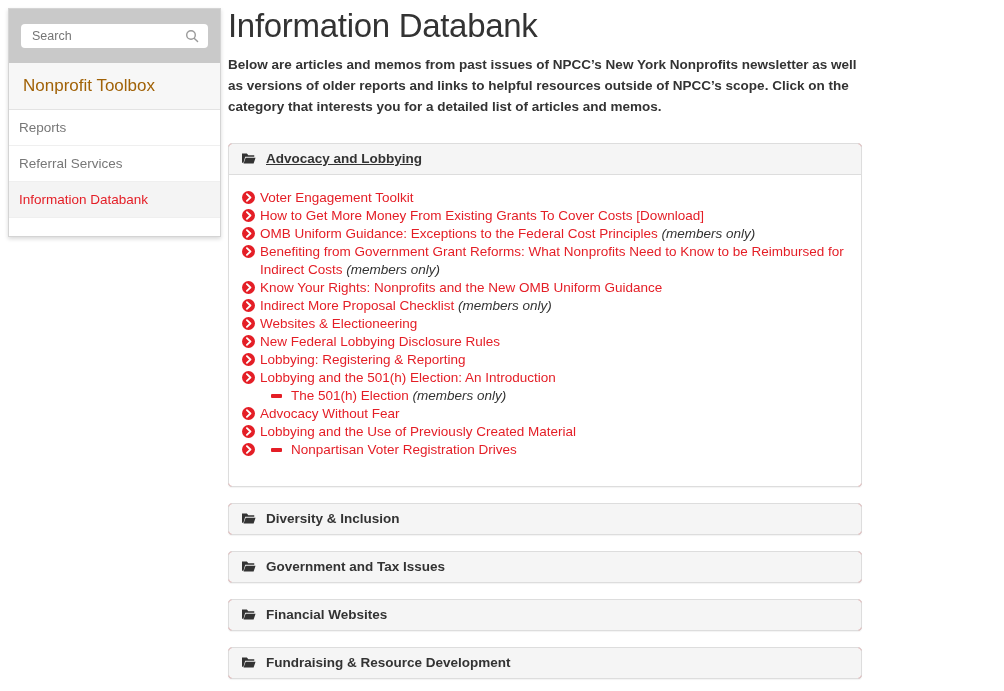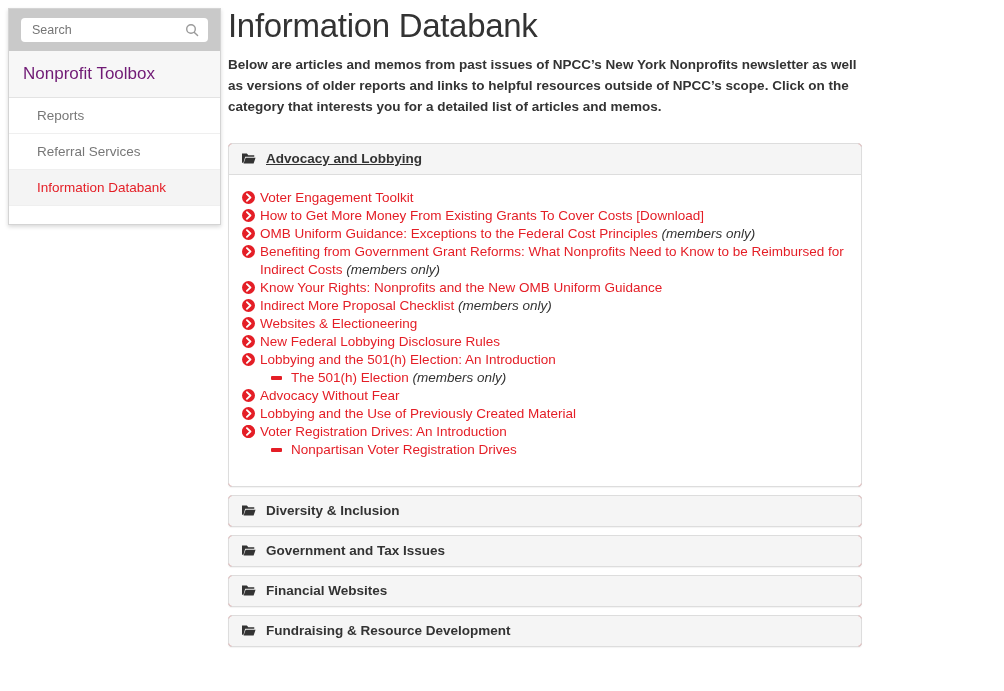--- a/index.html
+++ b/index.html
@@ -7,36 +7,36 @@
     width:1004px;height:691px;position:relative;overflow:hidden;
     background:#fff;color:#333;
     font-family:"Liberation Sans","DejaVu Sans",sans-serif;
   }
   
   .sidebar{
     position:absolute;left:8px;top:8px;width:211px;
     background:#fff;border:1px solid #d4d4d4;
     box-shadow:0 2px 4px rgba(0,0,0,.15);
   }
-  .search-band{background:#c9c9c9;padding:9px 12px;}
+  .search-band{background:#c9c9c9;padding:15px 12px;}
   .search-box{
     background:#fff;border-radius:4px;height:24px;
     display:flex;align-items:center;padding:0 9px;
   }
   .search-box input{
     border:0;outline:0;flex:1;min-width:0;background:transparent;
     font-size:12.5px;color:#555;font-family:inherit;
   }
   .search-icon{display:flex;align-items:center;cursor:pointer}
   .sidebar-title{
-    color:#701a75;font-size:17px;font-weight:400;
+    color:#a16207;font-size:17px;font-weight:400;
     padding:13px 14px;background:#f7f7f7;border-bottom:1px solid #e3e3e3;
   }
   .nav-item{
-    font-size:13.5px;color:#777;padding:10px 28px;cursor:pointer;
+    font-size:13.5px;color:#777;padding:10px 10px;cursor:pointer;
     border-bottom:1px solid #efefef;background:#fff;
   }
   .nav-item.active{background:#f4f4f4;color:#e41e26;}
   .sidebar-footer{height:18px;background:#fff}
 
   
   .main{position:absolute;left:228px;top:0;width:634px;}
   .page-title{
     font-size:33px;font-weight:400;color:#333;
     margin:7px 0 10px;letter-spacing:-0.3px;line-height:1.15;
@@ -50,21 +50,21 @@
   .panel-header{
     background:#f5f5f5;padding:8px 12px;border-radius:3px;
     display:flex;align-items:center;gap:10px;
     font-size:13.5px;font-weight:700;color:#333;line-height:14px;
     cursor:pointer;
   }
   .panel.expanded .panel-header{border-bottom:1px solid #ddd;border-radius:3px 3px 0 0;}
   .panel.expanded .cat-label{text-decoration:underline;}
   .folder-icon{display:flex;flex:0 0 auto;align-items:center}
   .panel-body{padding:14px 12px 27px;border-radius:0 0 3px 3px;background:#fff;}
-  .panel.collapsed{margin-top:8px;}
+  .panel.collapsed{margin-top:16px;}
 
   ul.articles{list-style:none;margin:0;padding:0;}
   .articles li{
     position:relative;padding-left:19px;
     font-size:13.5px;line-height:18px;color:#e41e26;
   }
   .articles li.sub{padding-left:50px;}
   .article-link{cursor:pointer;}
   .bullet{
     position:absolute;left:1px;top:2.5px;width:13px;height:13px;
@@ -172,20 +172,27 @@
       <path d="M2.2 1.2 L6.2 5 L2.2 8.8" stroke="#fff" stroke-width="2.1" fill="none" stroke-linecap="round" stroke-linejoin="round"></path>
     </svg>
   </span>
 <span class="article-link">New Federal Lobbying Disclosure Rules</span></li>
             <li class="">
   <span class="bullet">
     <svg width="7" height="9" viewBox="0 0 8 10">
       <path d="M2.2 1.2 L6.2 5 L2.2 8.8" stroke="#fff" stroke-width="2.1" fill="none" stroke-linecap="round" stroke-linejoin="round"></path>
     </svg>
   </span>
+<span class="article-link">Lobbying: Registering &amp; Reporting</span></li>
+            <li class="">
+  <span class="bullet">
+    <svg width="7" height="9" viewBox="0 0 8 10">
+      <path d="M2.2 1.2 L6.2 5 L2.2 8.8" stroke="#fff" stroke-width="2.1" fill="none" stroke-linecap="round" stroke-linejoin="round"></path>
+    </svg>
+  </span>
 <span class="article-link">Lobbying and the 501(h) Election: An Introduction</span></li>
             <li class="sub"><span class="dash"></span><span class="article-link">The 501(h) Election</span> <span class="note">(members only)</span></li>
             <li class="">
   <span class="bullet">
     <svg width="7" height="9" viewBox="0 0 8 10">
       <path d="M2.2 1.2 L6.2 5 L2.2 8.8" stroke="#fff" stroke-width="2.1" fill="none" stroke-linecap="round" stroke-linejoin="round"></path>
     </svg>
   </span>
 <span class="article-link">Advocacy Without Fear</span></li>
             <li class="">
@@ -195,27 +202,20 @@
     </svg>
   </span>
 <span class="article-link">Lobbying and the Use of Previously Created Material</span></li>
             <li class="">
   <span class="bullet">
     <svg width="7" height="9" viewBox="0 0 8 10">
       <path d="M2.2 1.2 L6.2 5 L2.2 8.8" stroke="#fff" stroke-width="2.1" fill="none" stroke-linecap="round" stroke-linejoin="round"></path>
     </svg>
   </span>
 </li>
-            <li class="">
-  <span class="bullet">
-    <svg width="7" height="9" viewBox="0 0 8 10">
-      <path d="M2.2 1.2 L6.2 5 L2.2 8.8" stroke="#fff" stroke-width="2.1" fill="none" stroke-linecap="round" stroke-linejoin="round"></path>
-    </svg>
-  </span>
-<span class="article-link">Voter Registration Drives: An Introduction</span></li>
             <li class="sub"><span class="dash"></span><span class="article-link">Nonpartisan Voter Registration Drives</span></li>
           </ul>
         </div>
       </div>
       <div class="panel collapsed">
         <div class="panel-header">
   <span class="folder-icon">
     <svg width="15" height="13" viewBox="0 0 16 14">
       <path d="M1 1.5 h5.2 l1.6 1.9 H14.2 v1.8 H4.4 L2.6 11.5 H1 Z" fill="#333"></path>
       <path d="M4.9 6.3 H15.6 L13.5 12.4 H2.7 Z" fill="#333"></path>

